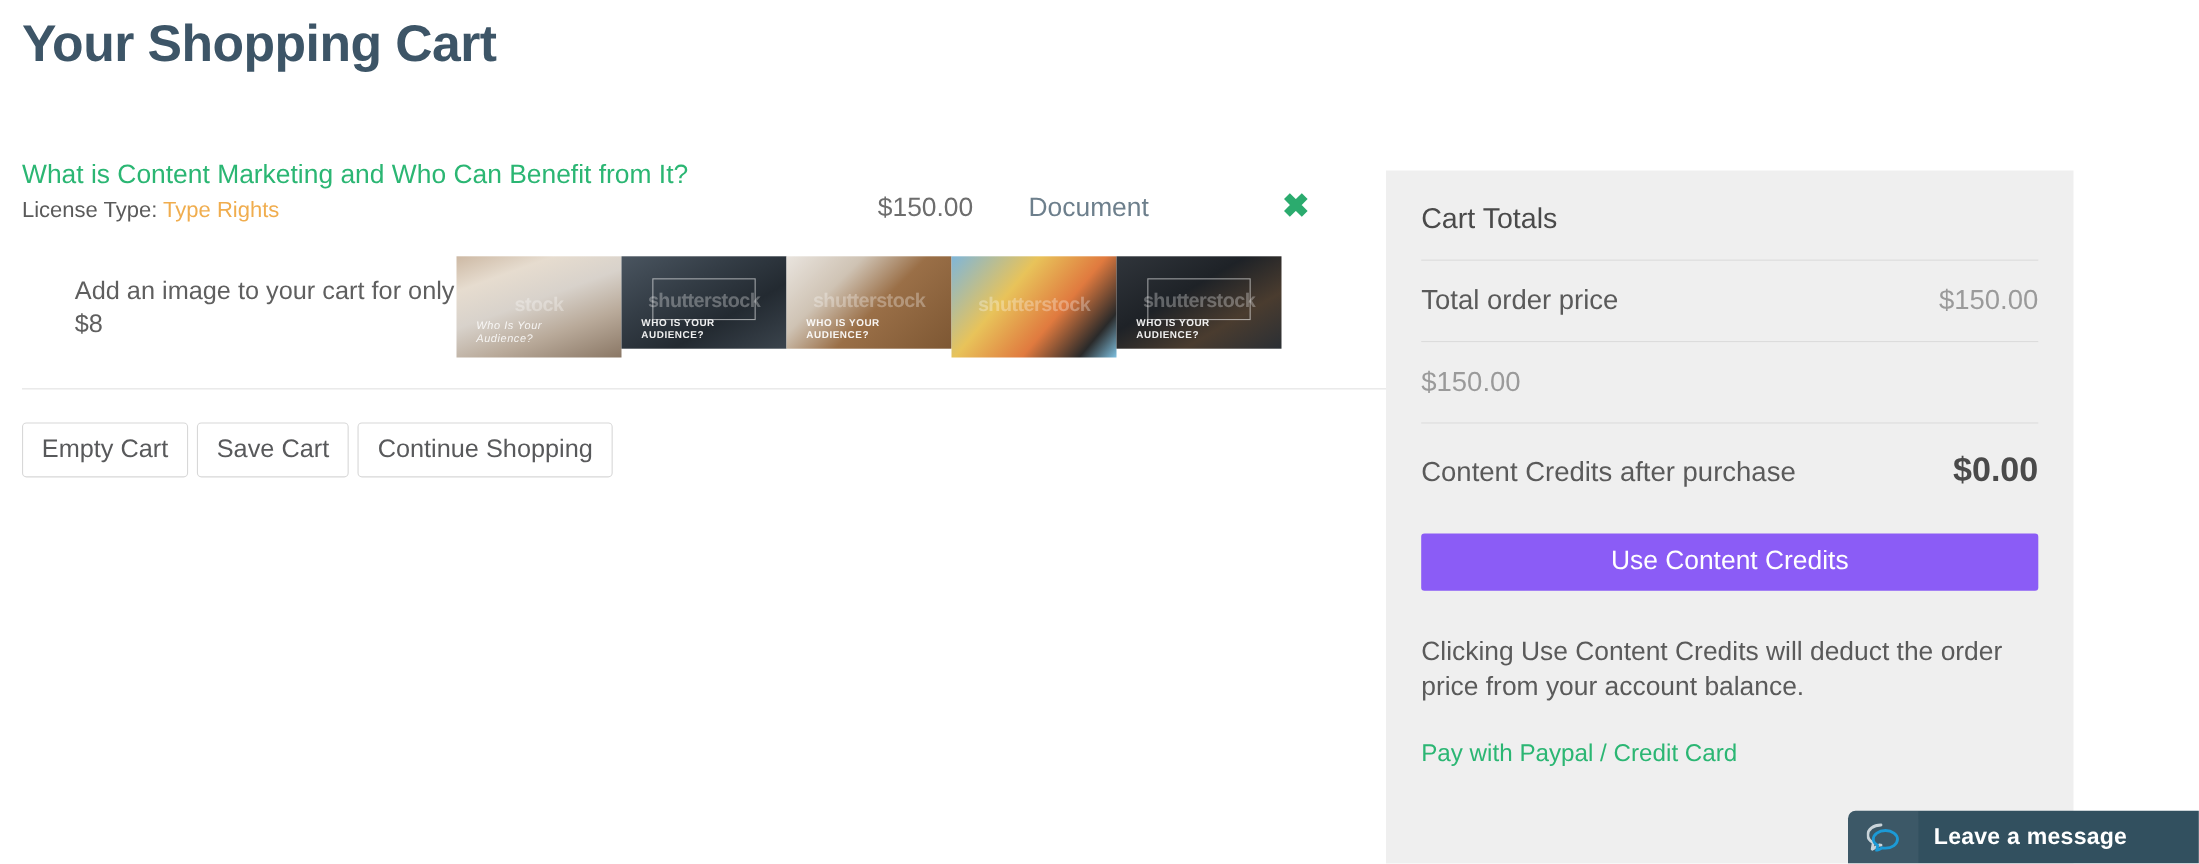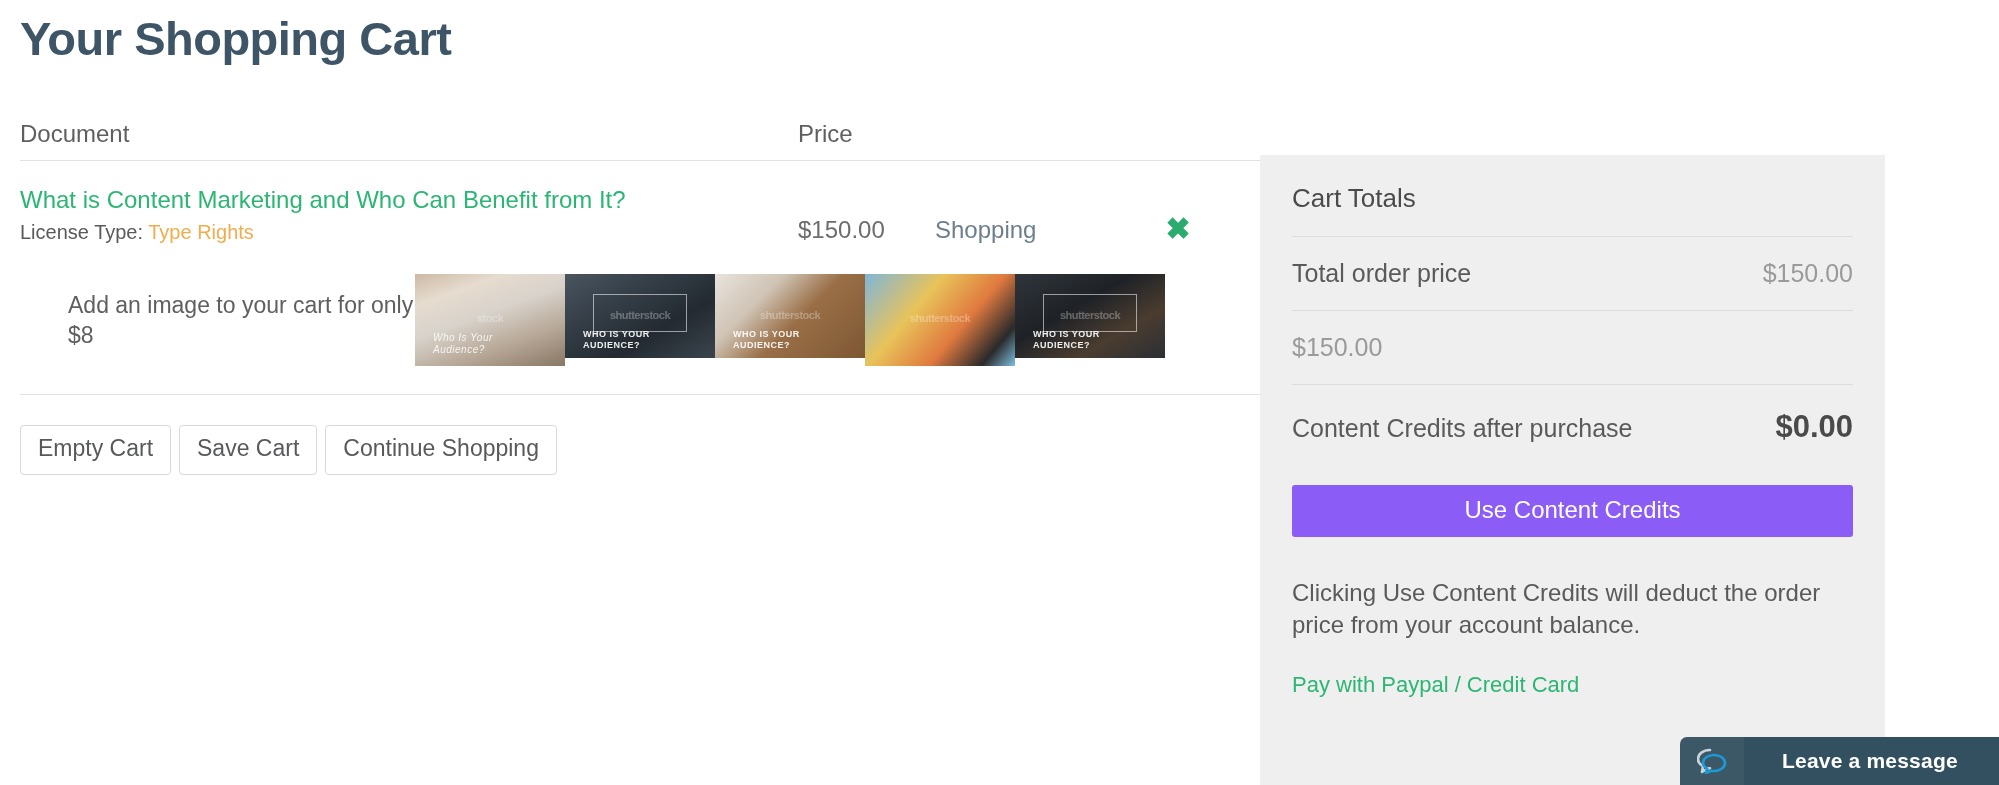--- a/index.html
+++ b/index.html
@@ -134,21 +134,21 @@
     letter-spacing: 0.5px;
     line-height: 1.25;
     padding: 0 18px;
     margin-top: 48px;
   }
   .thumb .wm {
     position: absolute;
     left: 0; right: 0; top: 48%;
     transform: translateY(-50%);
     text-align: center;
-    font-size: 11px;
+    font-size: 18px;
     color: rgba(255,255,255,0.30);
     font-weight: bold;
     letter-spacing: -0.5px;
   }
   
   .t1 { background:
       linear-gradient(160deg, #cdb9a4 0%, #e6dccf 22%, #d8d2cb 45%, #b9aa9a 70%, #8a7765 100%); }
   .t1 .ovl { color: rgba(255,255,255,0.85); font-style: italic; font-size: 10px; font-weight: normal;}
   .t2 { background:
       linear-gradient(150deg, #4a5560 0%, #343d46 35%, #232a31 65%, #3b444d 100%); }
@@ -251,21 +251,20 @@
   
   .chat-widget {
     position: absolute;
     right: 0; bottom: 0;
     width: 319px; height: 48px;
     background: #32505f;
     border-top-left-radius: 7px;
     display: flex;
     align-items: center;
     cursor: pointer;
-    gap: 24px;
   }
   .chat-icon-box {
     width: 64px;
     height: 100%;
     display: flex;
     align-items: center;
     justify-content: center;
     background: rgba(255,255,255,0.05);
     border-top-left-radius: 7px;
   }
@@ -281,36 +280,32 @@
 <body>
 
 <div class="page">
 
   <div class="left-col">
 
     <h1 class="page-title">Your Shopping Cart</h1>
 
     <div class="cart-table">
 
-      <div class="thead">
-        <div class="th th-document">Document</div>
-        <div class="th th-price">Price</div>
-      </div>
 
       <div class="cart-row">
         <div class="row-main">
           <div class="cell-doc">
             <a class="doc-title" href="#">What is Content Marketing and Who Can Benefit from It?</a>
             <div class="doc-license">
               <span>License Type:</span>
               <span class="license-value">Type Rights</span>
             </div>
           </div>
           <div class="cell-price">$150.00</div>
-          <div class="cell-status">Shopping</div>
+          <div class="cell-status">Document</div>
           <div class="cell-remove">
             <span class="remove-x">✖</span>
           </div>
         </div>
 
         <div class="upsell">
           <div class="upsell-text">Add an image to your cart for only $8</div>
           <div class="thumb-strip">
             <div class="thumb tall t1">
               <div class="wm">stock</div>

